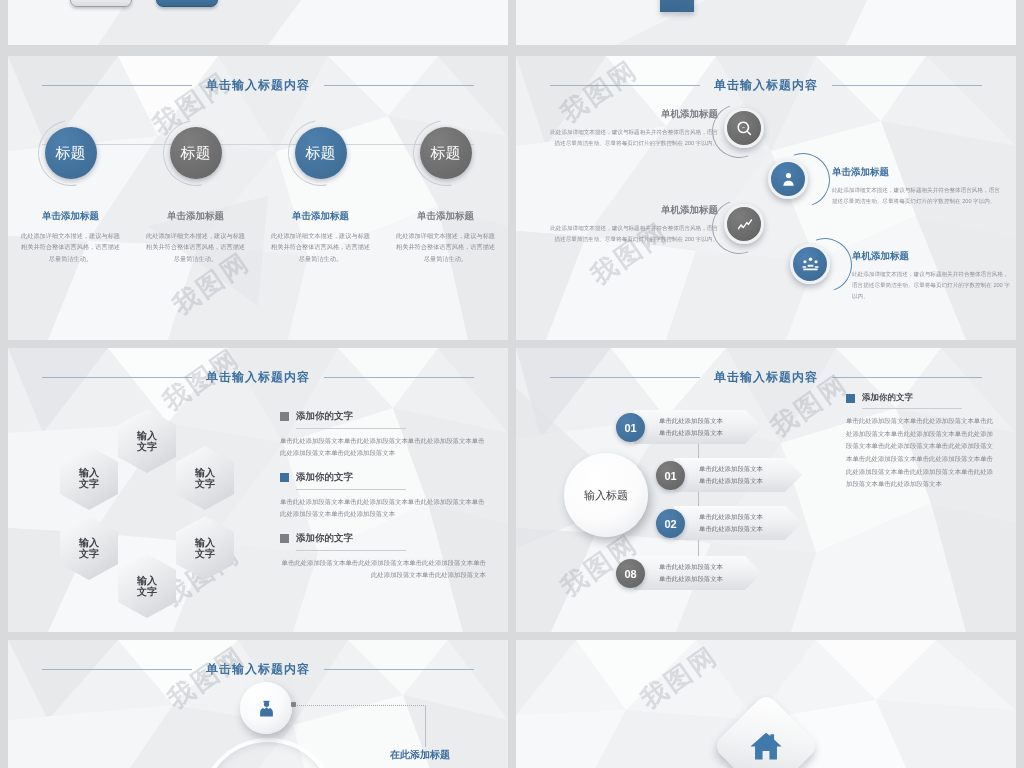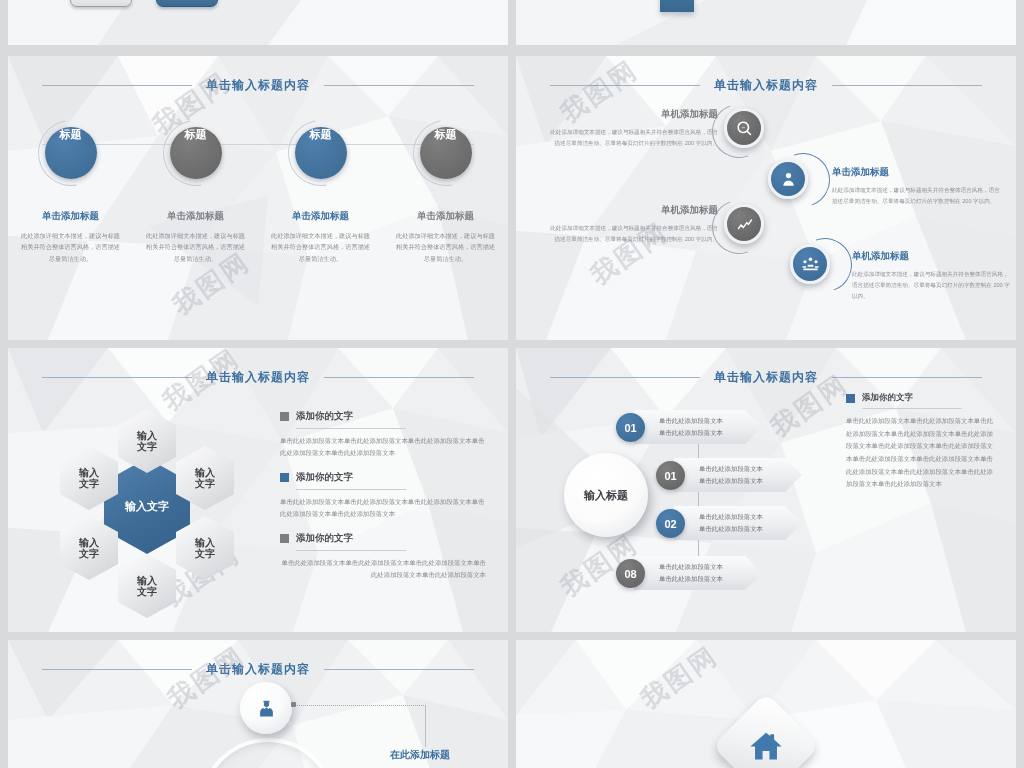--- a/index.html
+++ b/index.html
@@ -37,22 +37,22 @@
     position:absolute; color:rgba(150,155,165,.30);
     font-size:26px; font-weight:bold; pointer-events:none;
     transform:rotate(-35deg); letter-spacing:3px; user-select:none;
   }
 
   
   .a-wrap{ position:absolute; left:0; right:0; top:62px; display:flex; }
   .a-col{ flex:1 1 0; display:flex; flex-direction:column; align-items:center; }
   .a-circ{
     width:52px; height:52px; border-radius:50%;
-    display:flex; align-items:flex-start; justify-content:center;
-    color:#fff; font-size:11px; font-weight:bold;
+    display:flex; align-items:center; justify-content:center;
+    color:#fff; font-size:15px; font-weight:normal;
     box-shadow:0 2px 5px rgba(60,70,90,.35);
     position:relative; z-index:3;
   }
   .a-circ.blue{ background:radial-gradient(circle at 35% 28%,#4f7fad,#3b6990); }
   .a-circ.grey{ background:radial-gradient(circle at 35% 28%,#7e7e7e,#636363); }
   .a-ring{
     position:absolute; width:66px; height:66px; border-radius:50%;
     border:1px solid #c9ced6; border-top-color:transparent; border-right-color:transparent;
     transform:rotate(35deg); z-index:1;
   }
@@ -106,21 +106,21 @@
   .c-h{ font-size:9.5px; font-weight:bold; color:#4a4d52; }
   .c-hr{ height:1px; background:#c9ced4; margin-top:5px; }
   .c-p{ font-size:6.4px; line-height:1.95; color:#86898f; margin-top:6px; }
 
   
   .d-circle-big{
     position:absolute; width:84px; height:84px; border-radius:50%;
     background:radial-gradient(circle at 38% 30%,#ffffff 0%,#fbfbfc 55%,#e3e5e8 100%);
     box-shadow:3px 5px 10px rgba(70,80,95,.35);
     display:flex; align-items:center; justify-content:center;
-    font-size:11px; font-weight:bold; color:#3b3e43;
+    font-size:11px; font-weight:normal; color:#3b3e43;
   }
   .d-row{ position:absolute; height:34px; }
   .d-num{
     position:absolute; left:0; top:3px; width:29px; height:29px; border-radius:50%;
     display:flex; align-items:center; justify-content:center;
     color:#fff; font-size:11px; font-weight:bold; z-index:3;
     box-shadow:0 2px 4px rgba(60,70,90,.30);
   }
   .d-num.blue{ background:radial-gradient(circle at 35% 28%,#4f80ae,#3a6890); }
   .d-num.grey{ background:radial-gradient(circle at 35% 28%,#7e7e7e,#616161); }
@@ -407,23 +407,20 @@
     </div>
     <div class="titlebar">
       <span class="rule l"></span>
       <span class="ttl">单击输入标题内容</span>
       <span class="rule r"></span>
     </div>
     <div class="wm" style="left:150px; top:14px;">我图网</div>
     <div class="wm" style="left:150px; top:210px;">我图网</div>
 
     <div class="hexwrap">
-      <div class="hex core" style="left:72px; top:52px;">
-        <span>输入文字</span>
-      </div>
       <div class="hex silver" style="left:86px; top:3px;">
         <span style="white-space:pre-line;">输入
 文字</span>
       </div>
       <div class="hex silver" style="left:144px; top:40px;">
         <span style="white-space:pre-line;">输入
 文字</span>
       </div>
       <div class="hex silver" style="left:144px; top:110px;">
         <span style="white-space:pre-line;">输入

